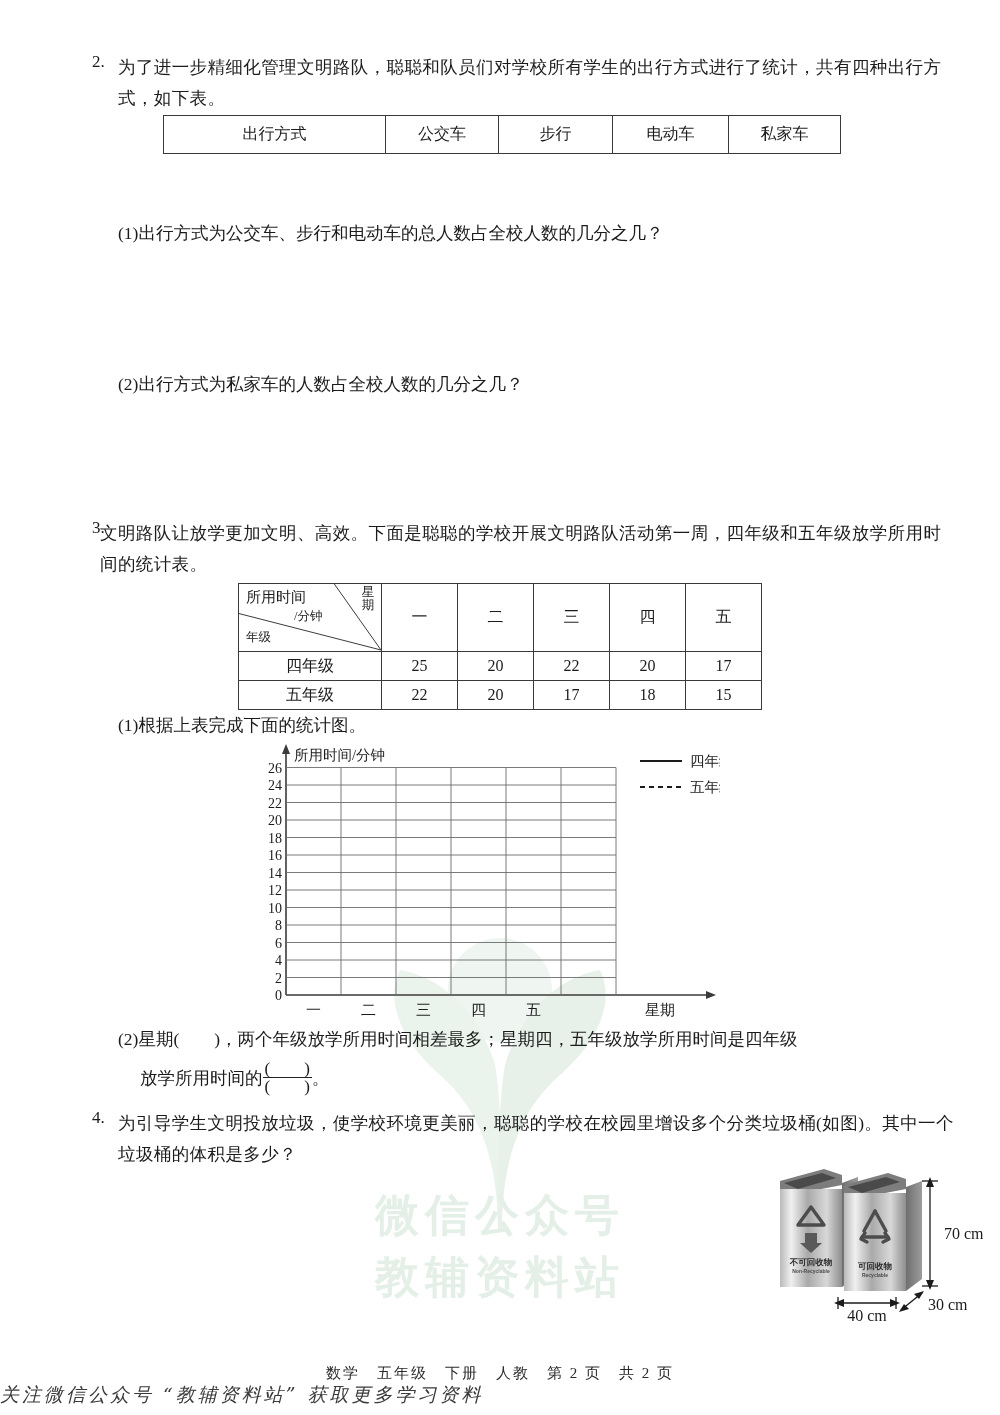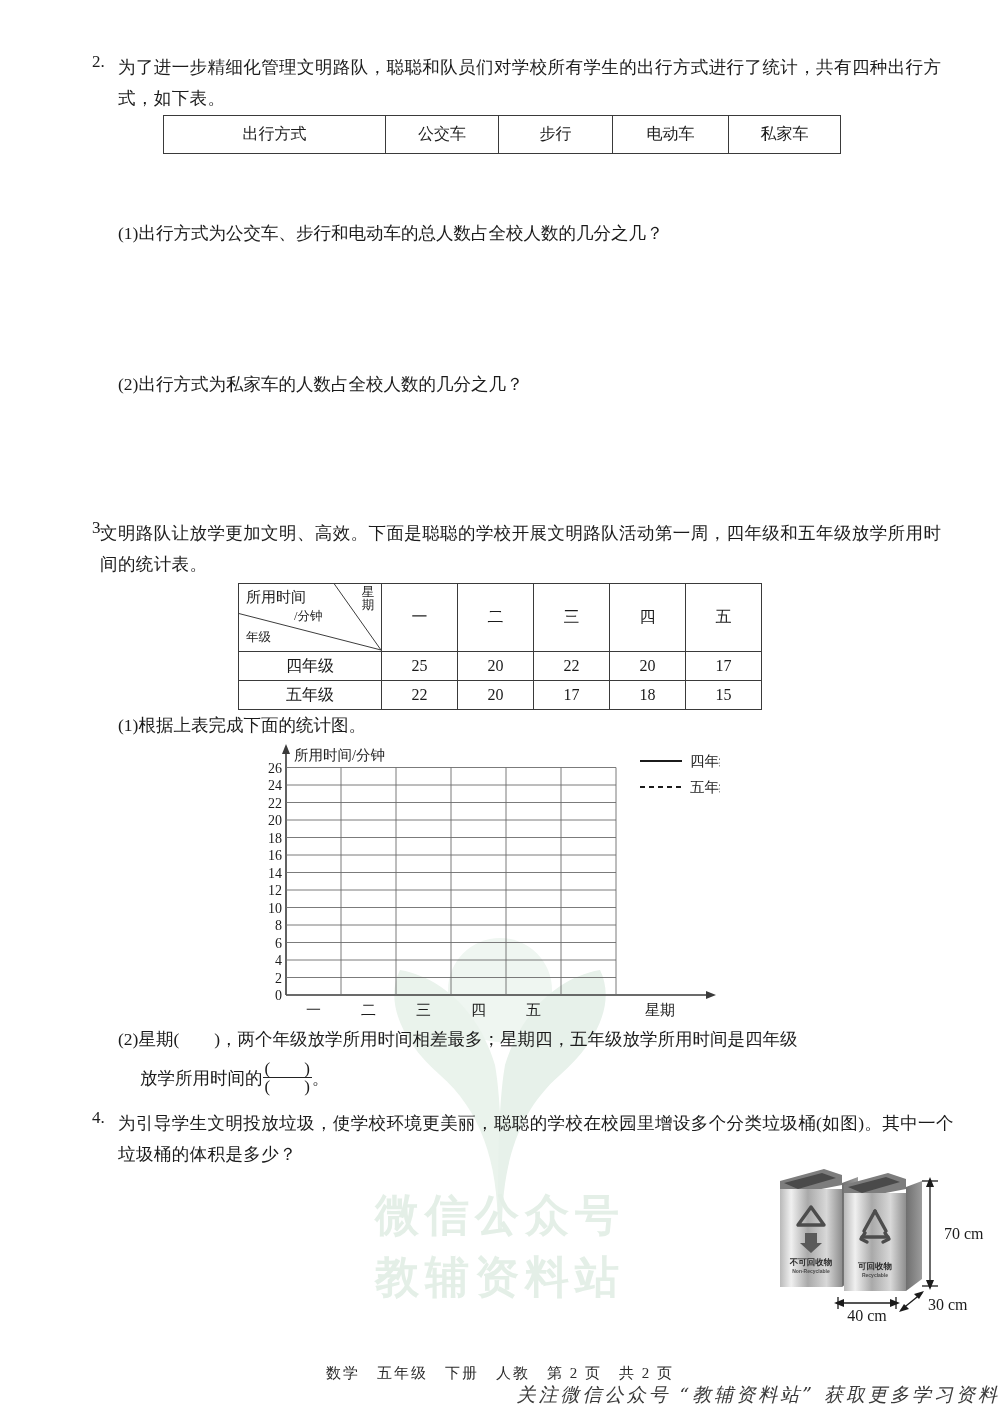--- a/index.html
+++ b/index.html
@@ -115,21 +115,21 @@
 
   
   #footer {
     position:absolute; left:0; top:1356px; width:1000px;
     text-align:center; font-size:15px; color:#2a2a2a;
     letter-spacing:2px;
     margin-top:8px;
   }
   #handwrite {
     position:absolute; left:0; top:1382px; width:1000px;
-    text-align:right; font-size:19px; color:#3a3a3a;
+    text-align:left; font-size:19px; color:#3a3a3a;
     font-family:"DejaVu Serif", serif;
     font-style:italic; letter-spacing:3px;
   }
 </style>
 </head>
 <body>
 
 <div id="watermark">
   <svg class="wm-leaf" viewBox="0 0 340 330">
     <circle cx="170" cy="60" r="52" fill="#eff6f1"></circle>

